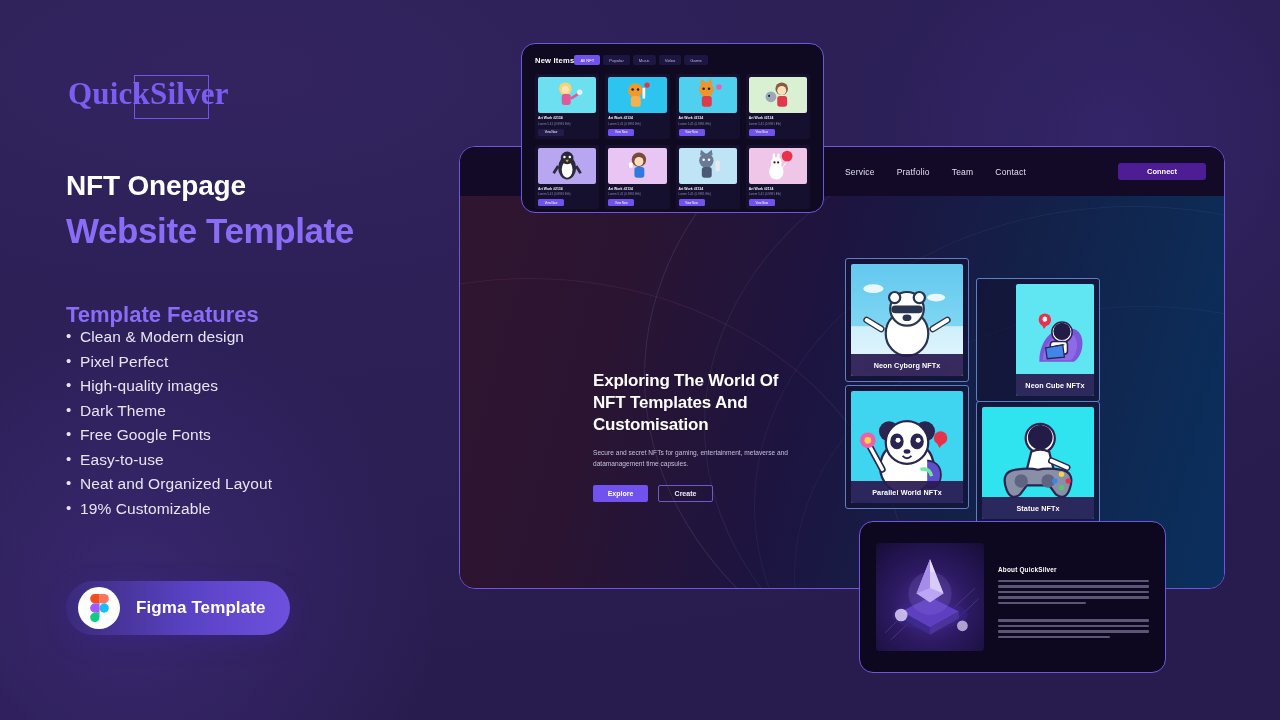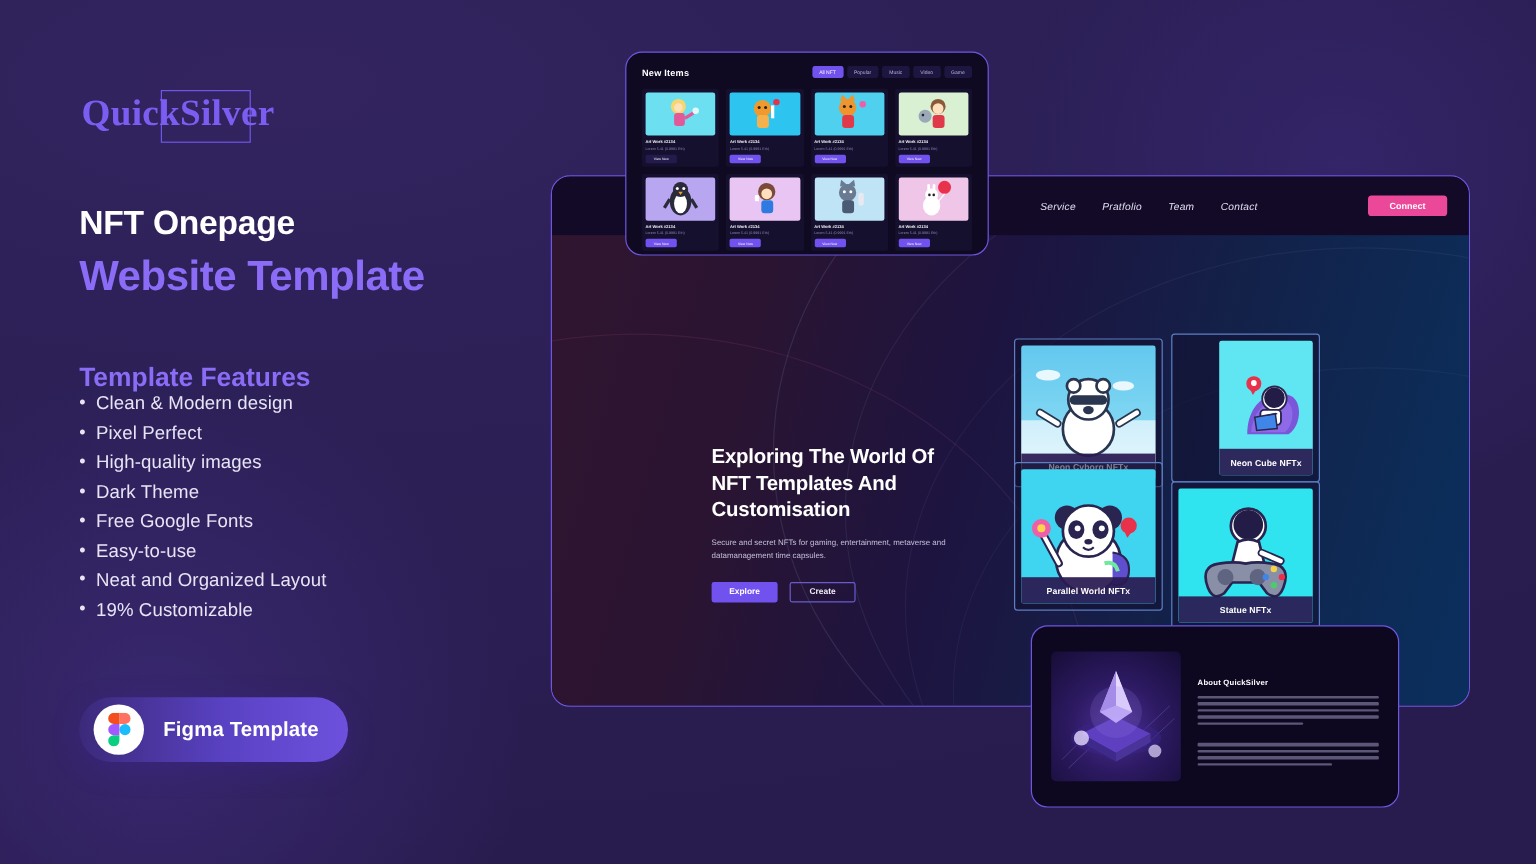--- a/index.html
+++ b/index.html
@@ -84,24 +84,24 @@
     position: absolute; left: 459px; top: 146px; width: 766px; height: 443px;
     border: 1.4px solid #6e57e0; border-radius: 16px;
     background: #140d2b; overflow: hidden;
   }
   .browser-nav {
     position: absolute; left: 0; top: 0; right: 0; height: 49px;
     background: #120a26;
     display: flex; align-items: center; justify-content: flex-end;
     padding-right: 18px;
   }
-  .nav-links { display: flex; align-items: center; gap: 22px; margin-right: 92px; font-style: italic; }
+  .nav-links { display: flex; align-items: center; gap: 22px; margin-right: 92px; }
   .nav-link { font-size: 8.5px; color: #e2def2; letter-spacing: .2px; cursor: pointer; }
   .connect-btn {
-    width: 66px; height: 17px; border-radius: 3px; background: #ec4899;
+    width: 88px; height: 17px; border-radius: 3px; background: #4c1d95;
     color: #fff; font-size: 7.5px; font-weight: 700;
     display: flex; align-items: center; justify-content: center; cursor: pointer;
   }
 
   .hero {
     position: absolute; left: 0; top: 49px; right: 0; bottom: 0;
     background:
       linear-gradient(105deg, #30152f 0%, #2a1432 22%, #1d1440 45%, #132149 68%, #0d2b56 88%, #0b2f5e 100%);
     overflow: hidden;
   }
@@ -138,41 +138,41 @@
     display: flex; align-items: center; justify-content: center; cursor: pointer;
   }
 
   
   .nft-grid { position: absolute; left: 845px; top: 258px; width: 255px; height: 265px; }
   .nft-card {
     position: absolute;
     border: 1.2px solid #5d7fc4; border-radius: 3px;
     padding: 5px; background: rgba(18,16,48,0.55);
   }
-  .nft-card.c1 { left: 0;   top: 0;   width: 124px; height: 124px; margin-top: 24px; }
+  .nft-card.c1 { left: 0;   top: 0;   width: 124px; height: 124px; }
   .nft-card.c2 { left: 131px; top: 20px; width: 124px; height: 124px; padding-left: 39px; }
   .nft-card.c3 { left: 0;   top: 127px; width: 124px; height: 124px; }
   .nft-card.c4 { left: 131px; top: 143px; width: 124px; height: 124px; }
   .nft-art {
     width: 100%; height: 100%; border-radius: 2px; position: relative; overflow: hidden;
   }
   .nft-label {
     position: absolute; left: 0; right: 0; bottom: 0; height: 22px;
     background: rgba(42,26,82,0.93);
     display: flex; align-items: center; justify-content: center;
     color: #fff; font-size: 7.2px; font-weight: 700; letter-spacing: .1px;
   }
 
   
   .float-top {
     position: absolute; left: 521px; top: 43px; width: 303px; height: 170px;
     border: 1.3px solid #6e57e0; border-radius: 14px;
     background: #0f0a22; padding: 11px 13px; overflow: hidden;
   }
-  .ft-head { display: flex; align-items: center; justify-content: space-between; }
+  .ft-head { display: flex; align-items: center; }
   .ft-title { font-size: 7.6px; font-weight: 700; color: #fff; letter-spacing: .2px; }
   .ft-tabs { display: flex; gap: 3px; }
   .ft-tab {
     height: 10px; padding: 0 6px; border-radius: 2px;
     background: #1d1640; color: #b9b2d8; font-size: 4.2px;
     display: flex; align-items: center; justify-content: center; cursor: pointer;
   }
   .ft-tab.active { background: #7152ee; color: #fff; }
   .ft-grid {
     margin-top: 9px; display: grid; grid-template-columns: repeat(4, 1fr);

